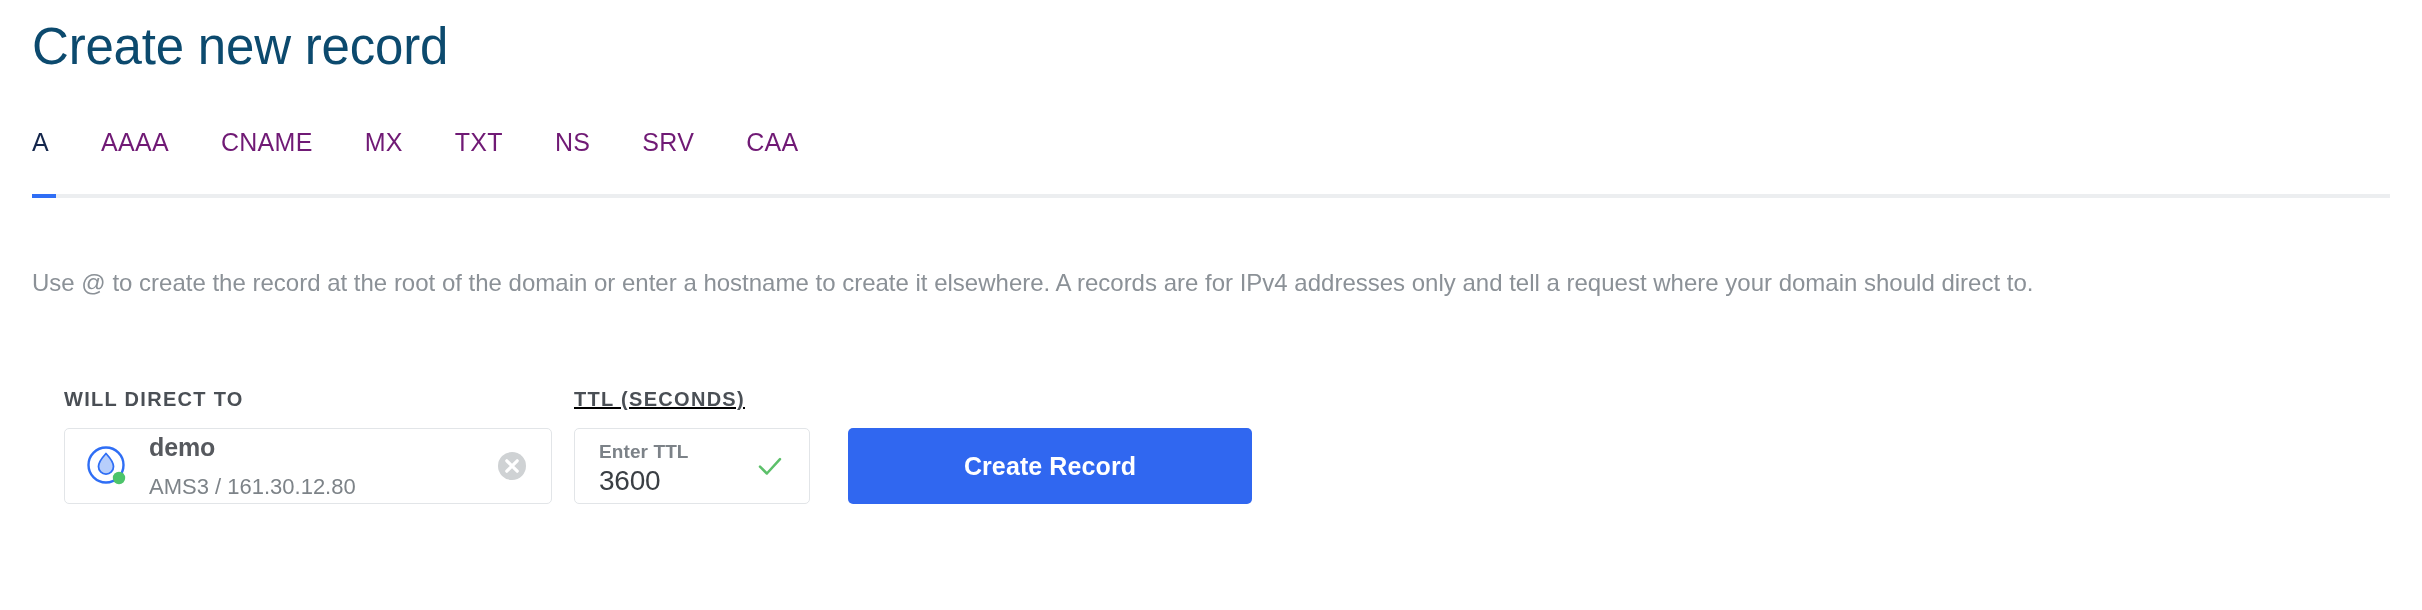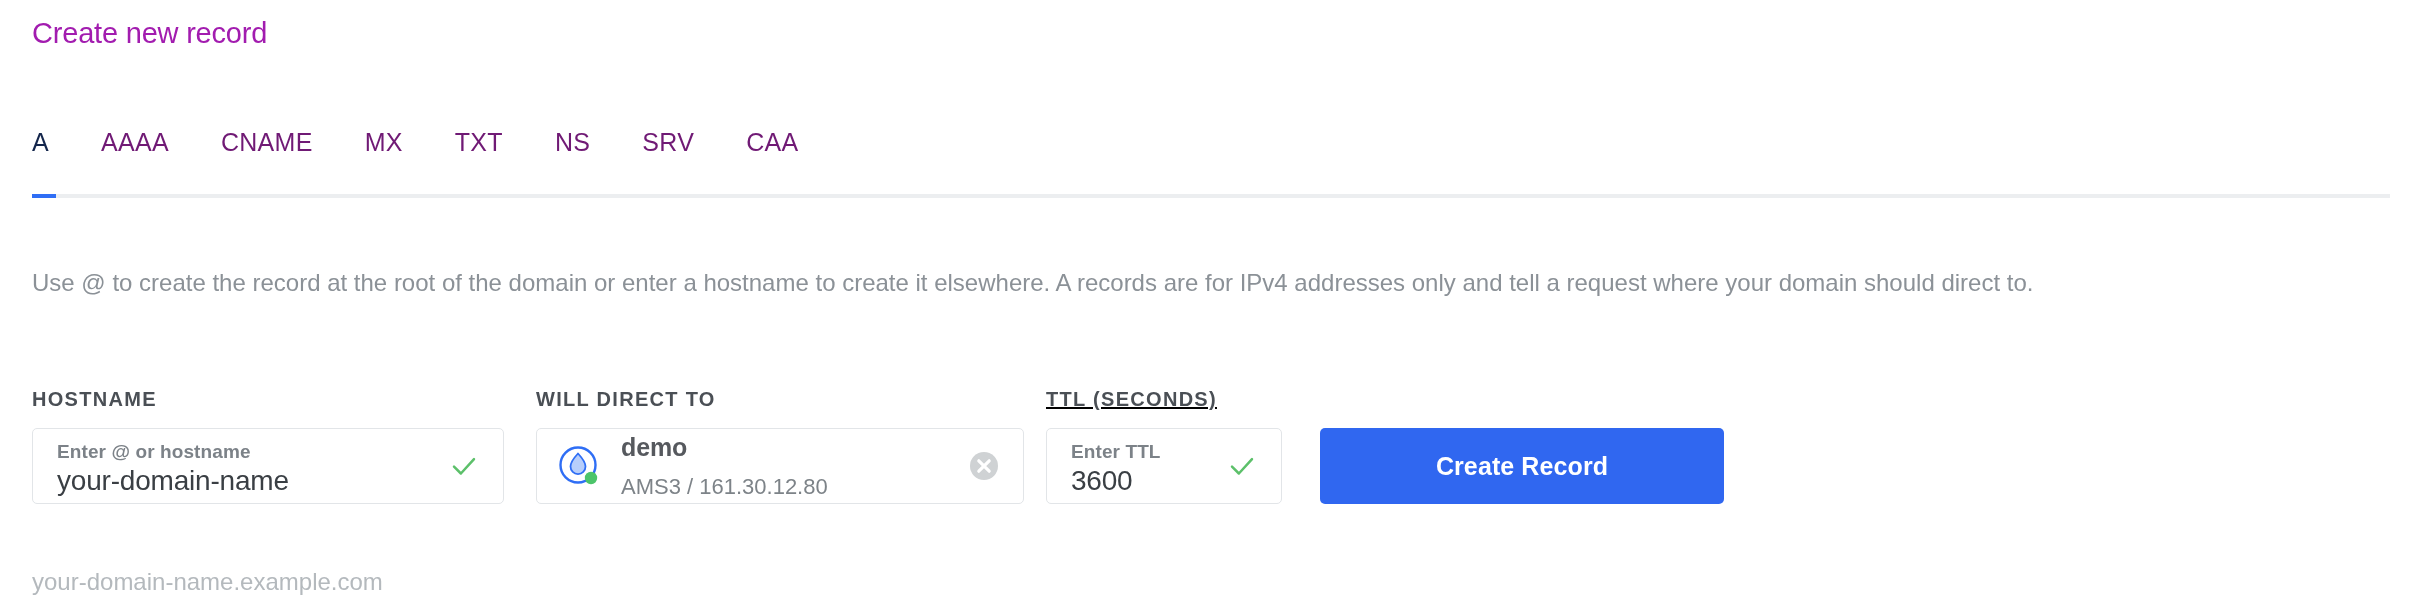--- a/index.html
+++ b/index.html
@@ -21,23 +21,23 @@
     height: 610px;
     background: #ffffff;
     box-sizing: border-box;
   }
 
   
   .page-title {
     position: absolute;
     left: 32px;
     top: 16px;
-    font-size: 29px;
-    font-weight: 400;
-    color: #a21caf;
+    font-size: 51px;
+    font-weight: 400;
+    color: #0c4a6e;
     letter-spacing: -0.2px;
     line-height: 1.2;
     white-space: nowrap;
   }
 
   
   .tabs {
     position: absolute;
     left: 32px;
     top: 130px;
@@ -254,31 +254,20 @@
     <div class="tab">SRV</div>
     <div class="tab">CAA</div>
   </div>
   <div class="tabs-rule"></div>
   <div class="tabs-indicator"></div>
 
   <div class="description">Use @ to create the record at the root of the domain or enter a hostname to create it elsewhere. A records are for IPv4 addresses only and tell a request where your domain should direct to.</div>
 
   <div class="form-row">
 
-    <div class="field-group f-hostname">
-      <div class="field-label">HOSTNAME</div>
-      <div class="input-box">
-        <span class="floating">Enter @ or hostname</span>
-        <span class="input-value">your-domain-name</span>
-        <svg class="check-icon" viewBox="0 0 24 24" fill="none">
-          <path d="M4 12.5 L9.5 18 L20 6.5" stroke="#5cc06a" stroke-width="2" stroke-linecap="round" stroke-linejoin="round"></path>
-        </svg>
-      </div>
-      <div class="helper-text">your-domain-name.example.com</div>
-    </div>
 
     <div class="field-group f-direct">
       <div class="field-label">WILL DIRECT TO</div>
       <div class="input-box">
         <svg class="droplet-icon" viewBox="0 0 44 44" fill="none">
           <circle cx="21" cy="21" r="17.5" stroke="#2f6ef5" stroke-width="2.4" fill="none"></circle>
           <path d="M21 9.5 C21 9.5 13.5 17.6 13.5 22.6 C13.5 26.9 16.9 30.1 21 30.1 C25.1 30.1 28.5 26.9 28.5 22.6 C28.5 17.6 21 9.5 21 9.5 Z" fill="#b7cefb" stroke="#2f6ef5" stroke-width="1.8" stroke-linejoin="round"></path>
           <circle cx="34" cy="34" r="6.2" fill="#4cc46a"></circle>
         </svg>
         <div class="droplet-meta">

